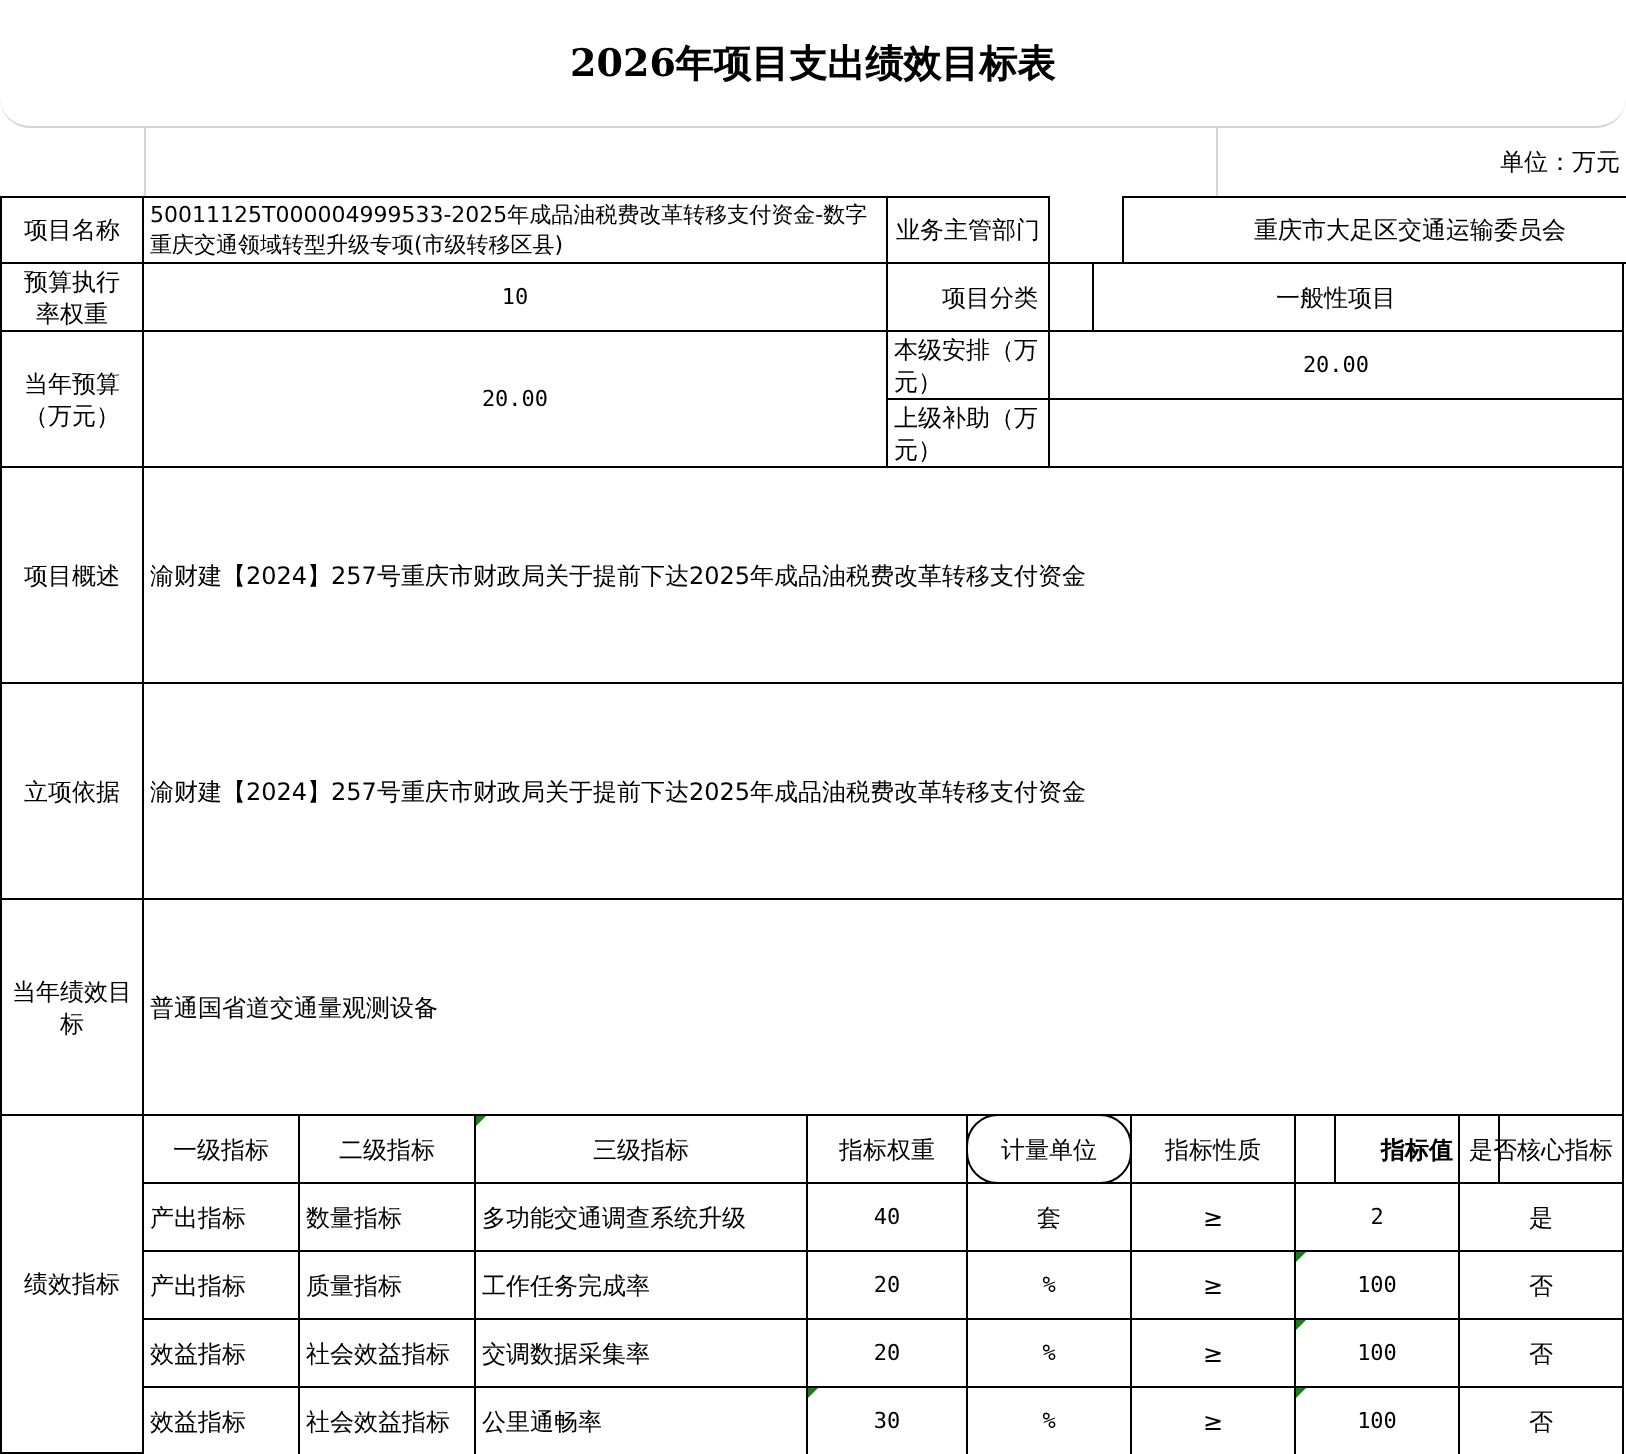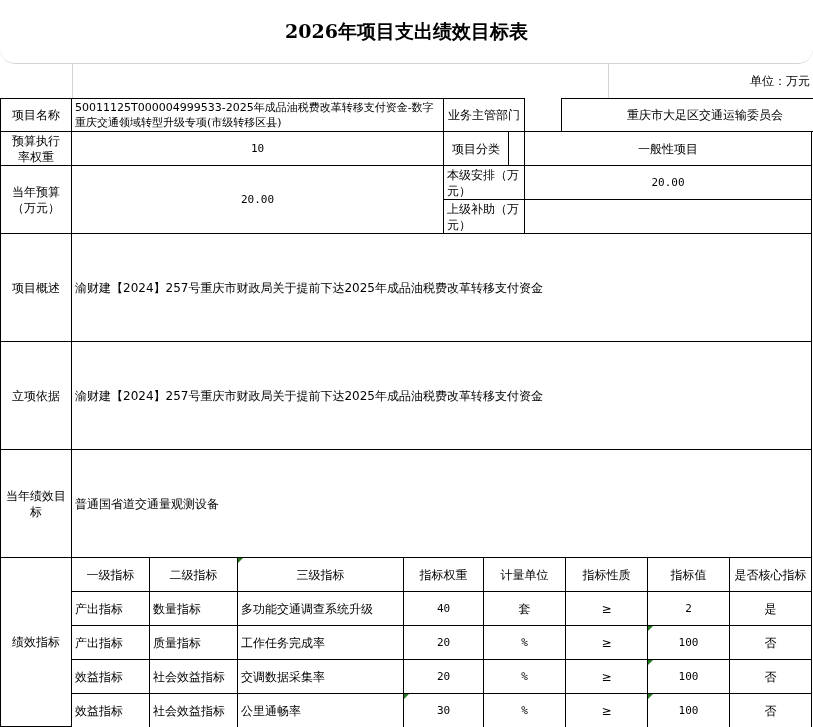--- a/index.html
+++ b/index.html
@@ -32,21 +32,21 @@
 
 <div>
 
   <div class="cell b" style="left:1px;top:99px;width:72px;height:34px;">项目名称</div>
   <div class="cell b left small" style="left:72px;top:99px;width:373px;height:34px;">50011125T000004999533-2025年成品油税费改革转移支付资金-数字重庆交通领域转型升级专项(市级转移区县)</div>
   <div class="cell b" style="left:444px;top:99px;width:82px;height:34px;">业务主管部门</div>
   <div class="cell b" style="left:525px;top:99px;width:288px;height:34px;margin-left:36px;">重庆市大足区交通运输委员会</div>
 
   <div class="cell b" style="left:1px;top:132px;width:72px;height:35px;padding:0 6px;">预算执行率权重</div>
   <div class="cell b mono" style="left:72px;top:132px;width:373px;height:35px;">10</div>
-  <div class="cell b" style="left:444px;top:132px;width:66px;height:35px;">项目分类</div>
+  <div class="cell b" style="left:444px;top:132px;width:104px;height:35px;">项目分类</div>
   <div class="cell b" style="left:525px;top:132px;width:288px;height:35px;">一般性项目</div>
 
   <div class="cell b" style="left:1px;top:166px;width:72px;height:69px;padding:16px 8px;">当年预算（万元）</div>
   <div class="cell b mono" style="left:72px;top:166px;width:373px;height:69px;">20.00</div>
   <div class="cell b left" style="left:444px;top:166px;width:82px;height:35px;">本级安排（万元）</div>
   <div class="cell b mono" style="left:525px;top:166px;width:288px;height:35px;">20.00</div>
   <div class="cell b left" style="left:444px;top:200px;width:82px;height:35px;">上级补助（万元）</div>
   <div class="cell b mono" style="left:525px;top:200px;width:288px;height:35px;"></div>
 
   <div class="cell b" style="left:1px;top:234px;width:72px;height:109px;">项目概述</div>
@@ -59,23 +59,23 @@
   <div class="cell b left" style="left:72px;top:450px;width:741px;height:109px;">普通国省道交通量观测设备</div>
 </div>
 
 <div>
   <div class="cell b" style="left:1px;top:558px;width:72px;height:170px;">绩效指标</div>
 
   <div class="cell b" style="left:72px;top:558px;width:79px;height:35px;">一级指标</div>
   <div class="cell b" style="left:150px;top:558px;width:89px;height:35px;">二级指标</div>
   <div class="cell b" style="left:238px;top:558px;width:167px;height:35px;">三级指标</div>
   <div class="cell b" style="left:404px;top:558px;width:81px;height:35px;">指标权重</div>
-  <div class="cell b" style="left:484px;top:558px;width:83px;height:35px;">计量单位</div>
+  <div class="cell b" style="left:484px;top:558px;width:83px;height:35px;border-radius:16px;">计量单位</div>
   <div class="cell b" style="left:566px;top:558px;width:83px;height:35px;">指标性质</div>
-  <div class="cell b" style="left:648px;top:558px;width:83px;height:35px;">指标值</div>
+  <div class="cell b" style="left:668px;top:558px;width:83px;height:35px;font-weight:bold;">指标值</div>
   <div class="cell b" style="left:730px;top:558px;width:83px;height:35px;">是否核心指标</div>
 
   <div class="cell b left" style="left:72px;top:592px;width:79px;height:35px;">产出指标</div>
   <div class="cell b left" style="left:150px;top:592px;width:89px;height:35px;">数量指标</div>
   <div class="cell b left" style="left:238px;top:592px;width:167px;height:35px;">多功能交通调查系统升级</div>
   <div class="cell b mono" style="left:404px;top:592px;width:81px;height:35px;">40</div>
   <div class="cell b" style="left:484px;top:592px;width:83px;height:35px;">套</div>
   <div class="cell b" style="left:566px;top:592px;width:83px;height:35px;">≥</div>
   <div class="cell b mono" style="left:648px;top:592px;width:83px;height:35px;">2</div>
   <div class="cell b" style="left:730px;top:592px;width:83px;height:35px;">是</div>

